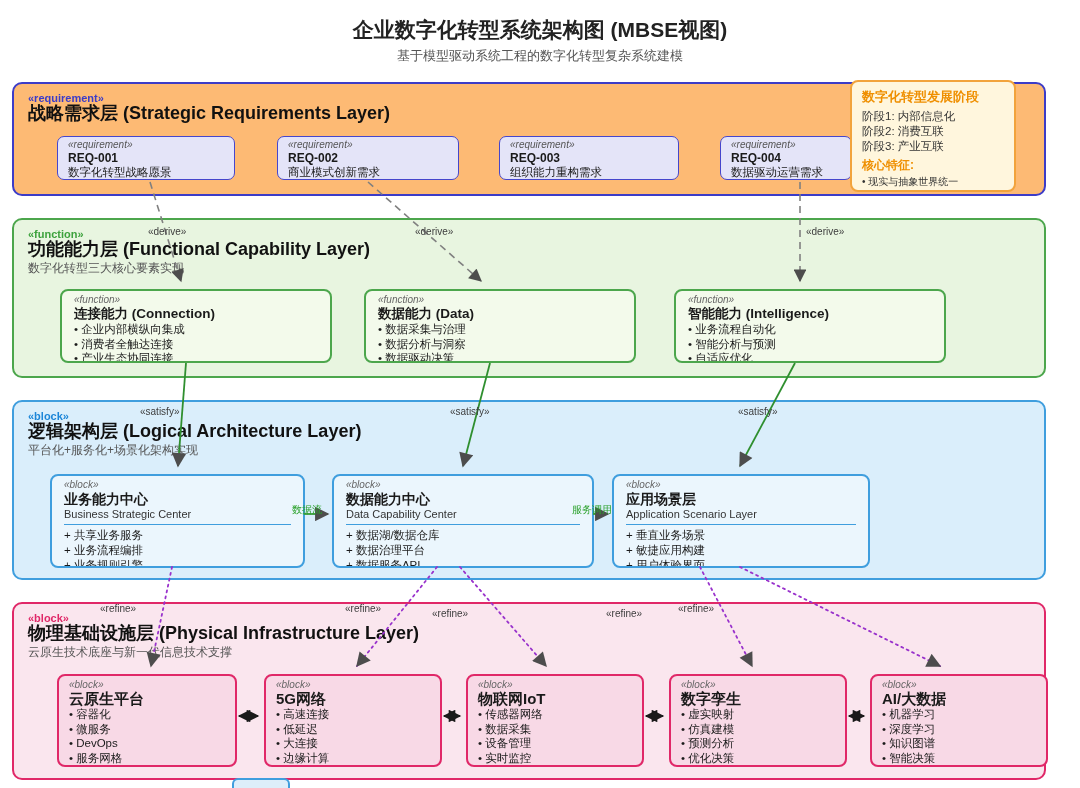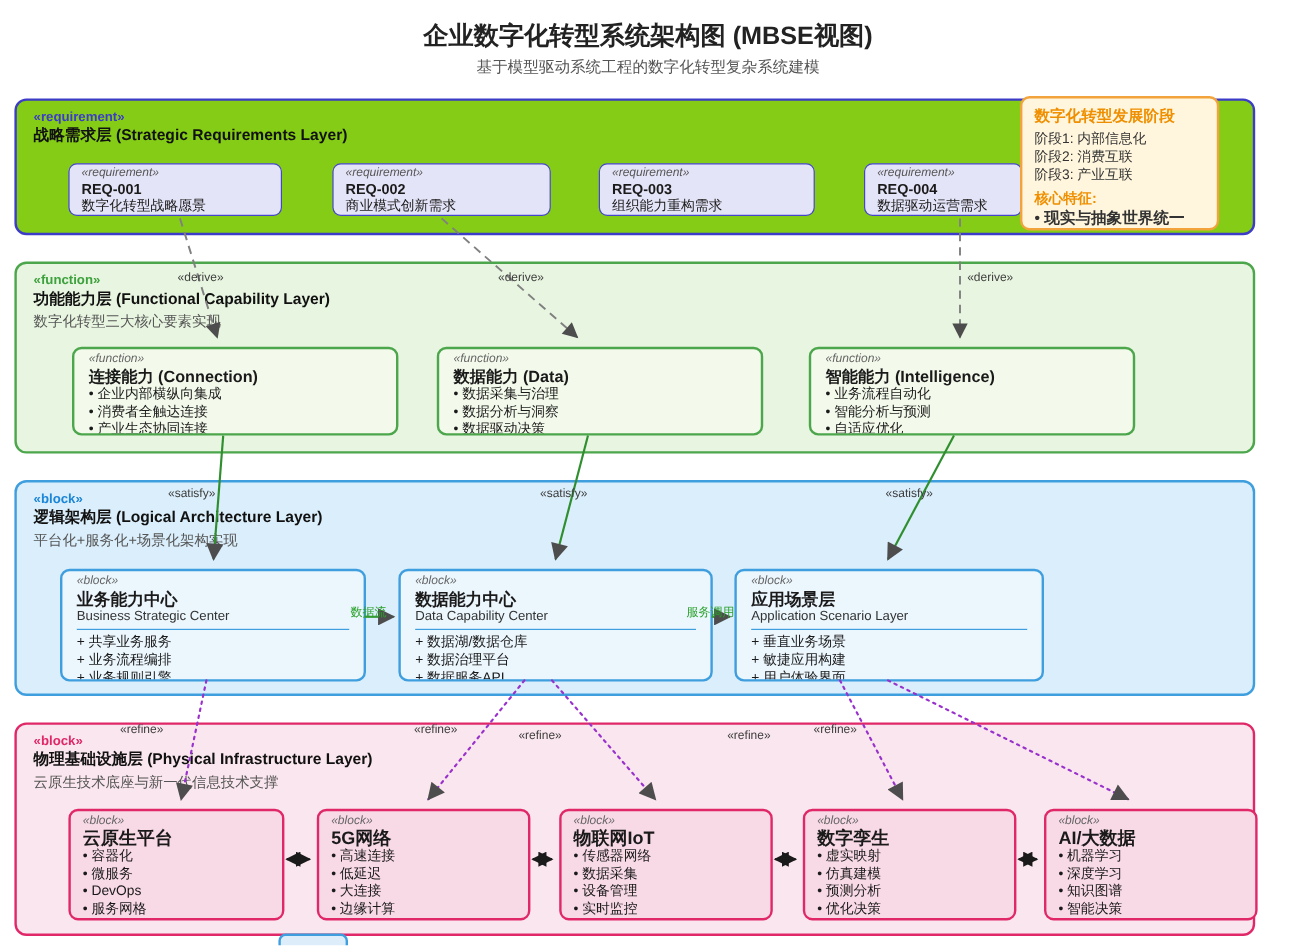--- a/index.html
+++ b/index.html
@@ -6,39 +6,39 @@
   .canvas{position:relative;width:1080px;height:788px;overflow:hidden;background:#fff;
           font-family:"Liberation Sans","DejaVu Sans",sans-serif;color:#1a1a1a;}
   .page-title{position:absolute;top:16px;left:0;width:100%;text-align:center;
               font-size:21px;font-weight:700;color:#222;}
   .page-subtitle{position:absolute;top:47px;left:0;width:100%;text-align:center;
               font-size:13px;color:#555;}
 
   .layer{position:absolute;border-radius:10px;border:2px solid;box-sizing:border-box;
          padding:8px 0 0 14px;}
   .layer-stereo{font-size:11px;font-weight:700;}
-  .layer-title{font-size:13px;font-weight:700;color:#111;line-height:18px;}
+  .layer-title{font-size:18px;font-weight:700;color:#111;line-height:18px;}
   .layer-sub{font-size:12px;color:#555;margin-top:2px;}
 
   
-  .strategic{left:12px;top:82px;width:1034px;height:114px;background:#84cc16;border-color:#3c3cc8;}
+  .strategic{left:12px;top:82px;width:1034px;height:114px;background:#fdba74;border-color:#3c3cc8;}
   .strategic .layer-stereo{color:#3c3cc8;}
   .req-box{position:absolute;top:52px;height:44px;background:#e4e4f8;border:1.5px solid #4646cc;
            border-radius:7px;padding:2px 10px;box-sizing:border-box;overflow:hidden;}
   .req-stereo{font-size:10px;font-style:italic;color:#555;line-height:12px;}
   .req-id{font-size:12px;font-weight:700;line-height:14px;}
   .req-desc{font-size:11.5px;line-height:14px;}
 
   
   .note-box{position:absolute;left:850px;top:80px;width:166px;height:112px;background:#fff6dd;
             border:2px solid #f2a33c;border-radius:8px;box-sizing:border-box;padding:6px 10px;z-index:30;}
   .note-title{color:#ef8f00;font-weight:700;font-size:13px;margin-bottom:3px;}
   .note-line{font-size:11.5px;color:#333;line-height:15px;}
   .note-sub{color:#ef8f00;font-weight:700;font-size:12px;margin-top:3px;}
-  .note-bullet{font-size:13px;color:#333;line-height:15px;font-weight:bold;}
+  .note-bullet{font-size:10px;color:#333;line-height:15px;}
 
   
   .functional{left:12px;top:218px;width:1034px;height:160px;background:#e8f5e0;border-color:#4ca64c;}
   .functional .layer-stereo{color:#3da23d;}
   .func-box{position:absolute;top:69px;height:74px;background:#f3faeb;border:2px solid #4ca64c;
             border-radius:8px;padding:3px 12px;box-sizing:border-box;overflow:hidden;}
   .box-stereo{font-size:10px;font-style:italic;color:#666;line-height:12px;}
   .func-title{font-size:13.5px;font-weight:700;line-height:16px;}
   .func-line{font-size:11.5px;line-height:14.5px;}
 

